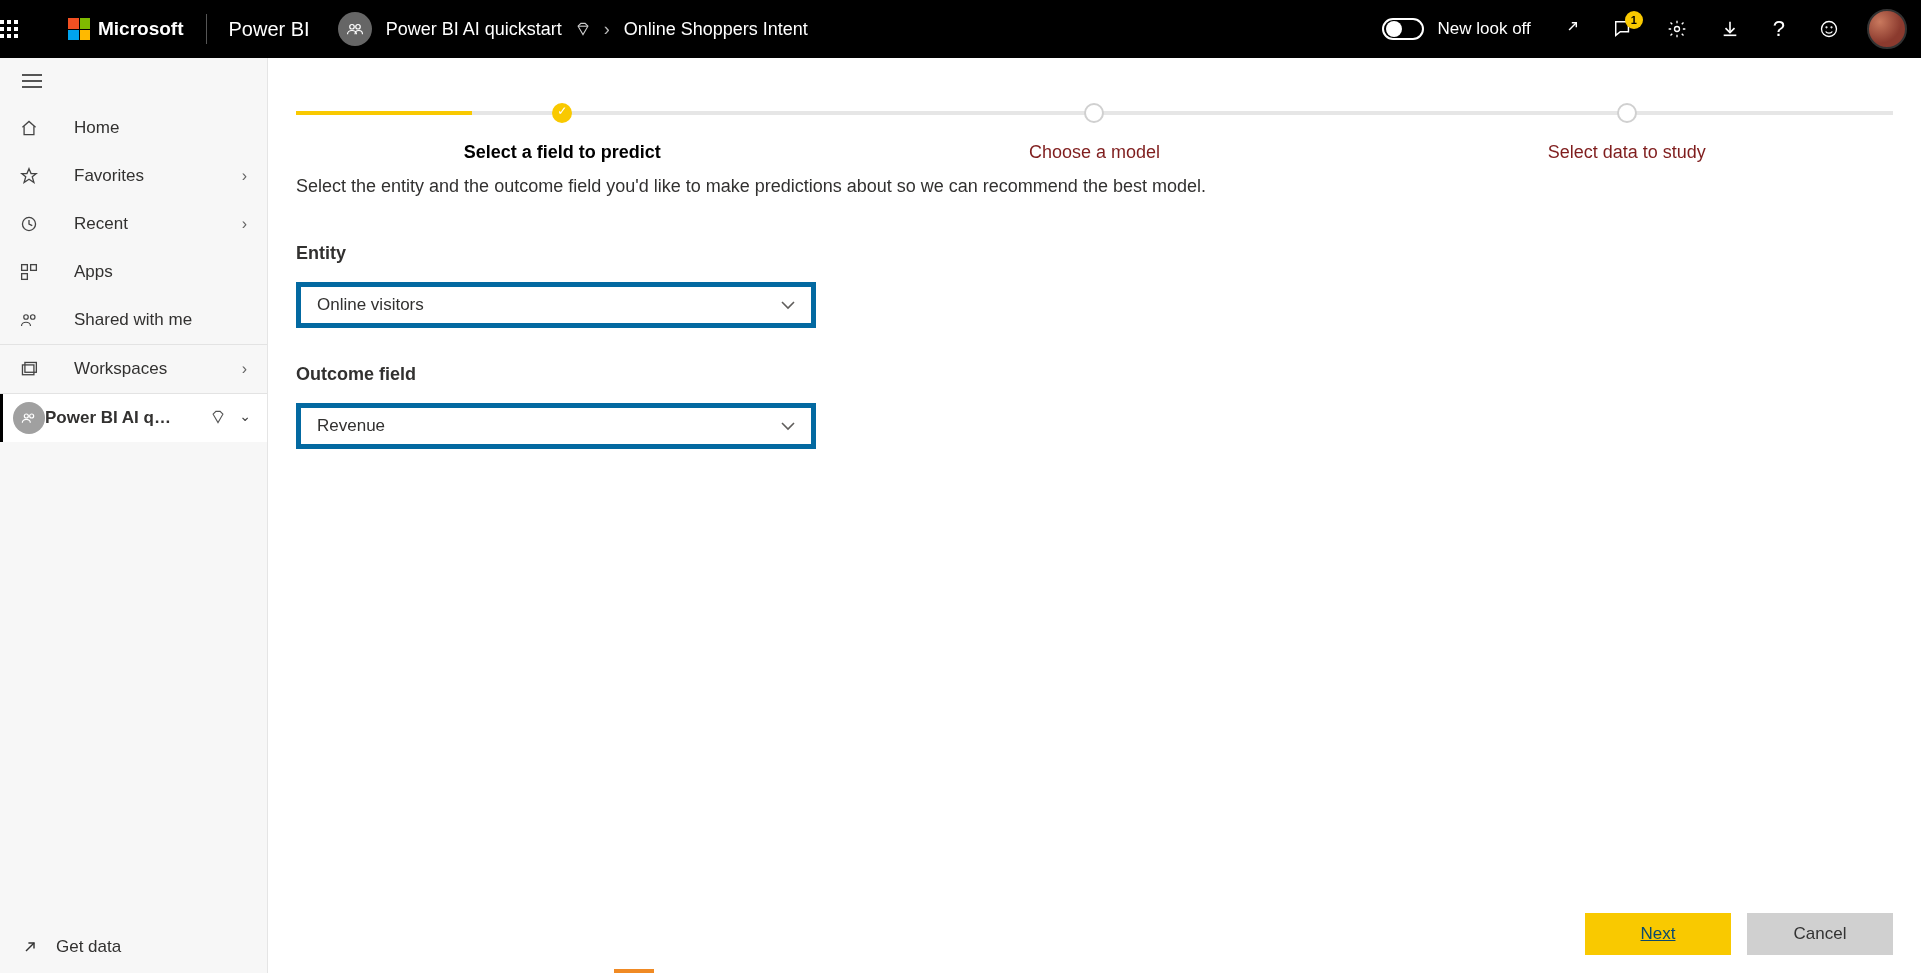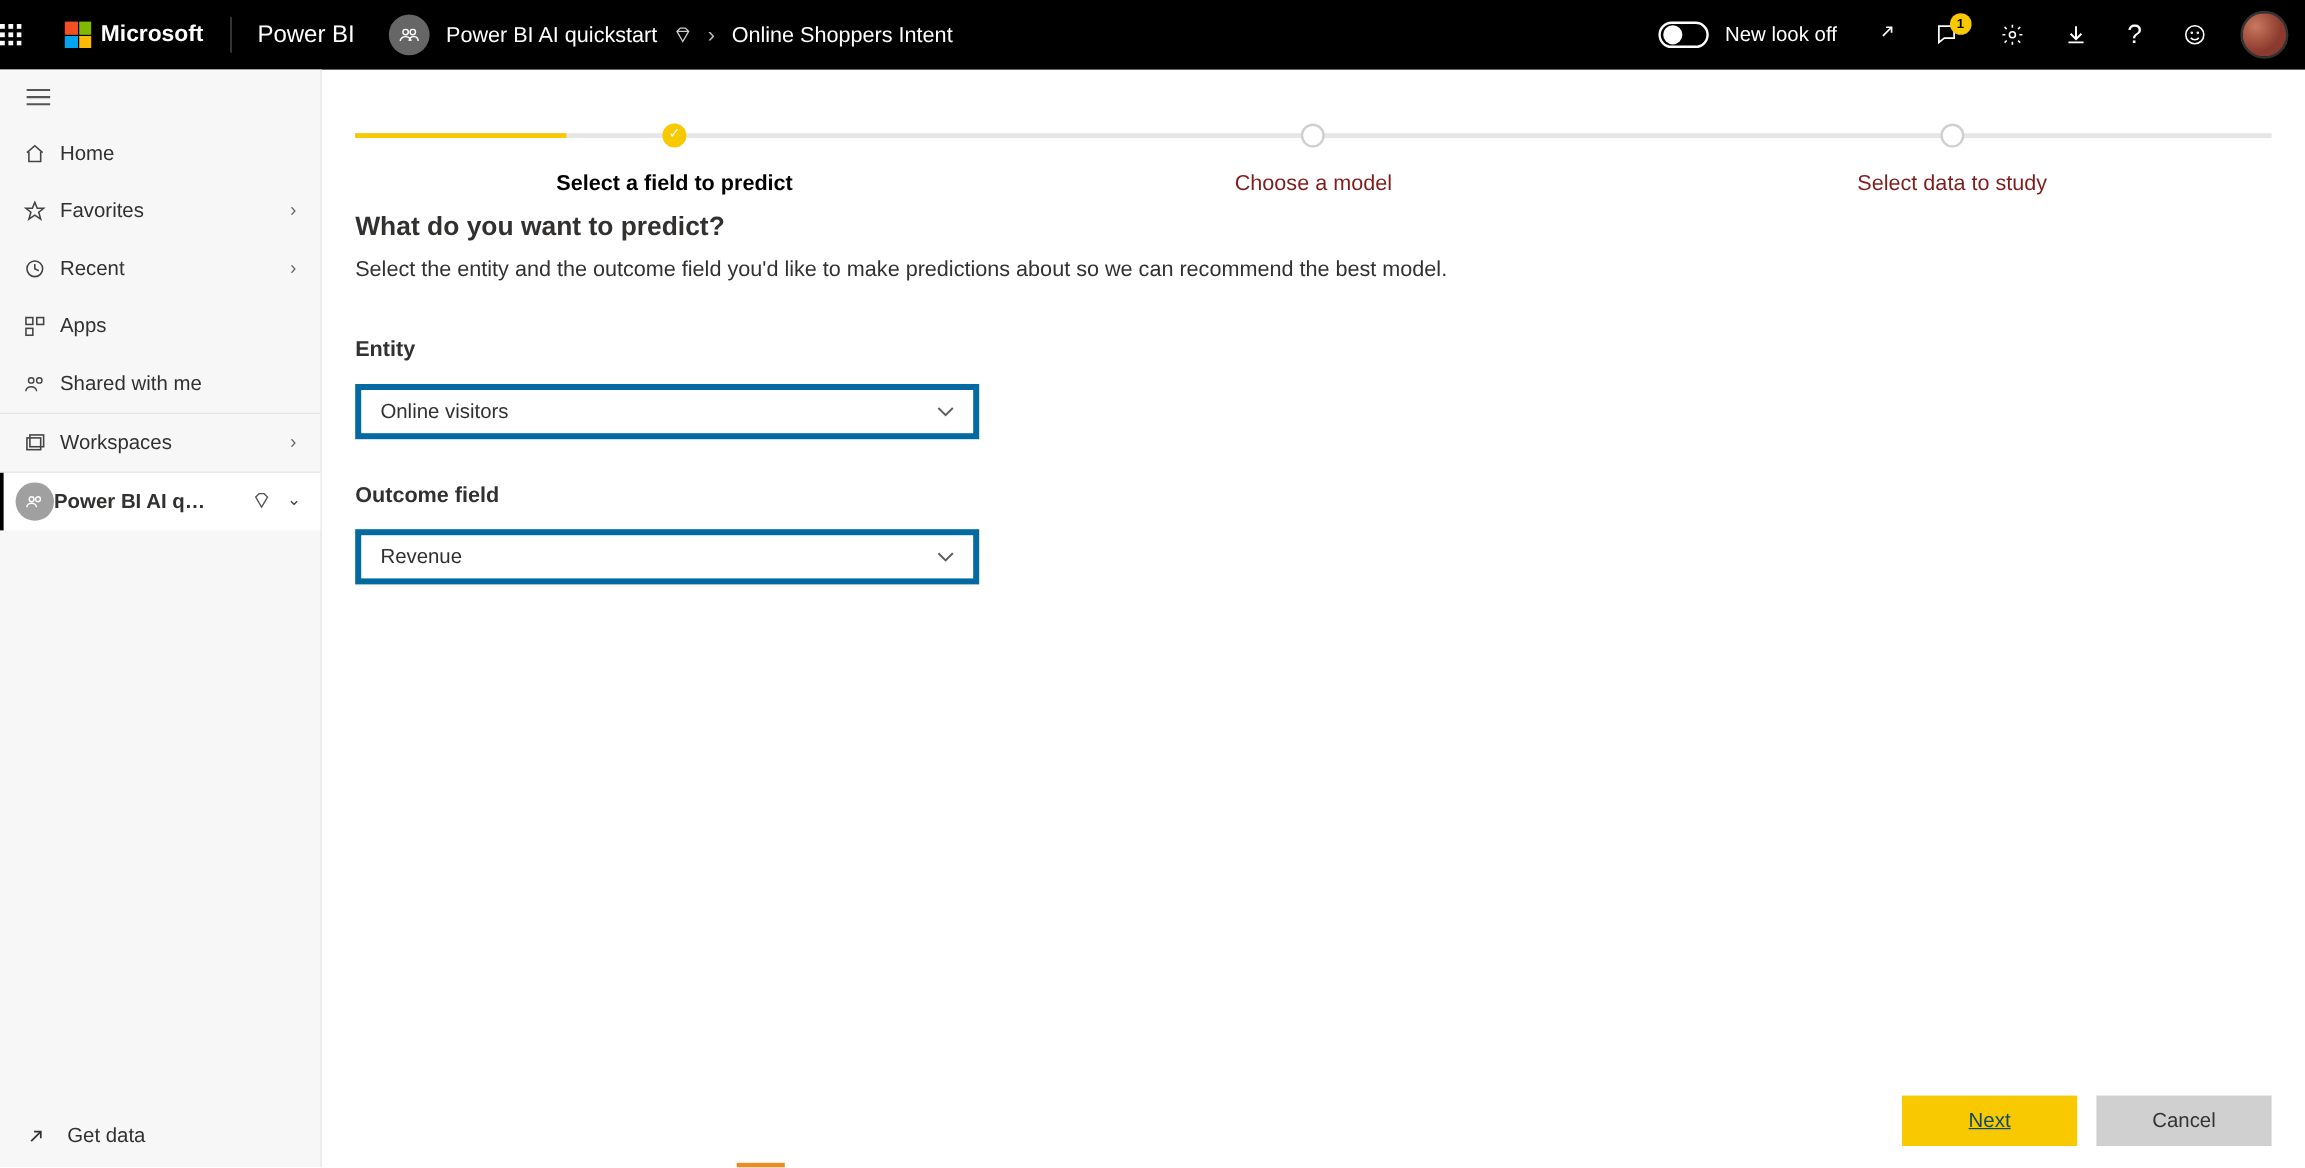--- a/index.html
+++ b/index.html
@@ -20,21 +20,21 @@
     color: #fff;
     height: 58px;
     display: flex;
     align-items: center;
     padding: 0 14px 0 0;
   }
   .waffle {
     width: 50px; text-align: center; cursor: pointer;
     font-size: 18px; letter-spacing: 1px;
   }
-  .ms-logo { display: flex; align-items: center; gap: 8px; margin-left: 4px; }
+  .ms-logo { display: flex; align-items: center; gap: 8px; margin-left: 18px; }
   .ms-squares { width: 22px; height: 22px; display: grid; grid-template-columns: 1fr 1fr; grid-template-rows: 1fr 1fr; gap: 1px; }
   .ms-squares span:nth-child(1){background:#f25022;}
   .ms-squares span:nth-child(2){background:#7fba00;}
   .ms-squares span:nth-child(3){background:#00a4ef;}
   .ms-squares span:nth-child(4){background:#ffb900;}
   .ms-word { font-size: 19px; font-weight: 600; }
   .vdiv { width: 1px; height: 30px; background: #555; margin: 0 22px; }
   .powerbi { font-size: 20px; font-weight: 400; }
   .ws-chip {
     width: 34px; height: 34px; border-radius: 50%;
@@ -72,21 +72,21 @@
   .sidebar {
     width: 268px;
     background: #f7f7f7;
     border-right: 1px solid #e5e5e5;
     display:flex; flex-direction:column;
   }
   .hamburger { padding: 16px 22px; color:#555; cursor:pointer; }
   .nav { list-style:none; }
   .nav li {
     display:flex; align-items:center;
-    padding: 14px 20px; gap: 12px;
+    padding: 14px 20px; gap: 36px;
     font-size: 17px; color:#323130;
     cursor:pointer;
   }
   .nav li .navicon { width:18px; text-align:center; color:#444; }
   .nav li .arrow { margin-left:auto; color:#666; font-size:16px; }
   .nav .divider { border-top:1px solid #e3e3e3; border-bottom:1px solid #e3e3e3; }
   .ws-current {
     display:flex; align-items:center; gap:0;
     padding: 8px 16px 8px 10px;
     border-left: 3px solid #000; background:#fff;
@@ -362,21 +362,20 @@
           <div class="steplabel">Choose a model</div>
         </div>
         <div class="step">
           <div class="node"></div>
           <div class="steplabel">Select data to study</div>
         </div>
       </div>
     </div>
 
     <div class="content">
-      <h2 class="q-title">What do you want to predict?</h2>
       <p class="q-sub">Select the entity and the outcome field you'd like to make predictions about so we can recommend the best model.</p>
 
       <div class="field-label">Entity</div>
       <div class="select">
         <span>Online visitors</span>
         <span class="chev">
           <svg width="14" height="10" viewBox="0 0 14 10" fill="none" stroke="#605e5c" stroke-width="1.6">
               <path d="M1 2l6 6 6-6"></path>
             </svg>
         </span>

